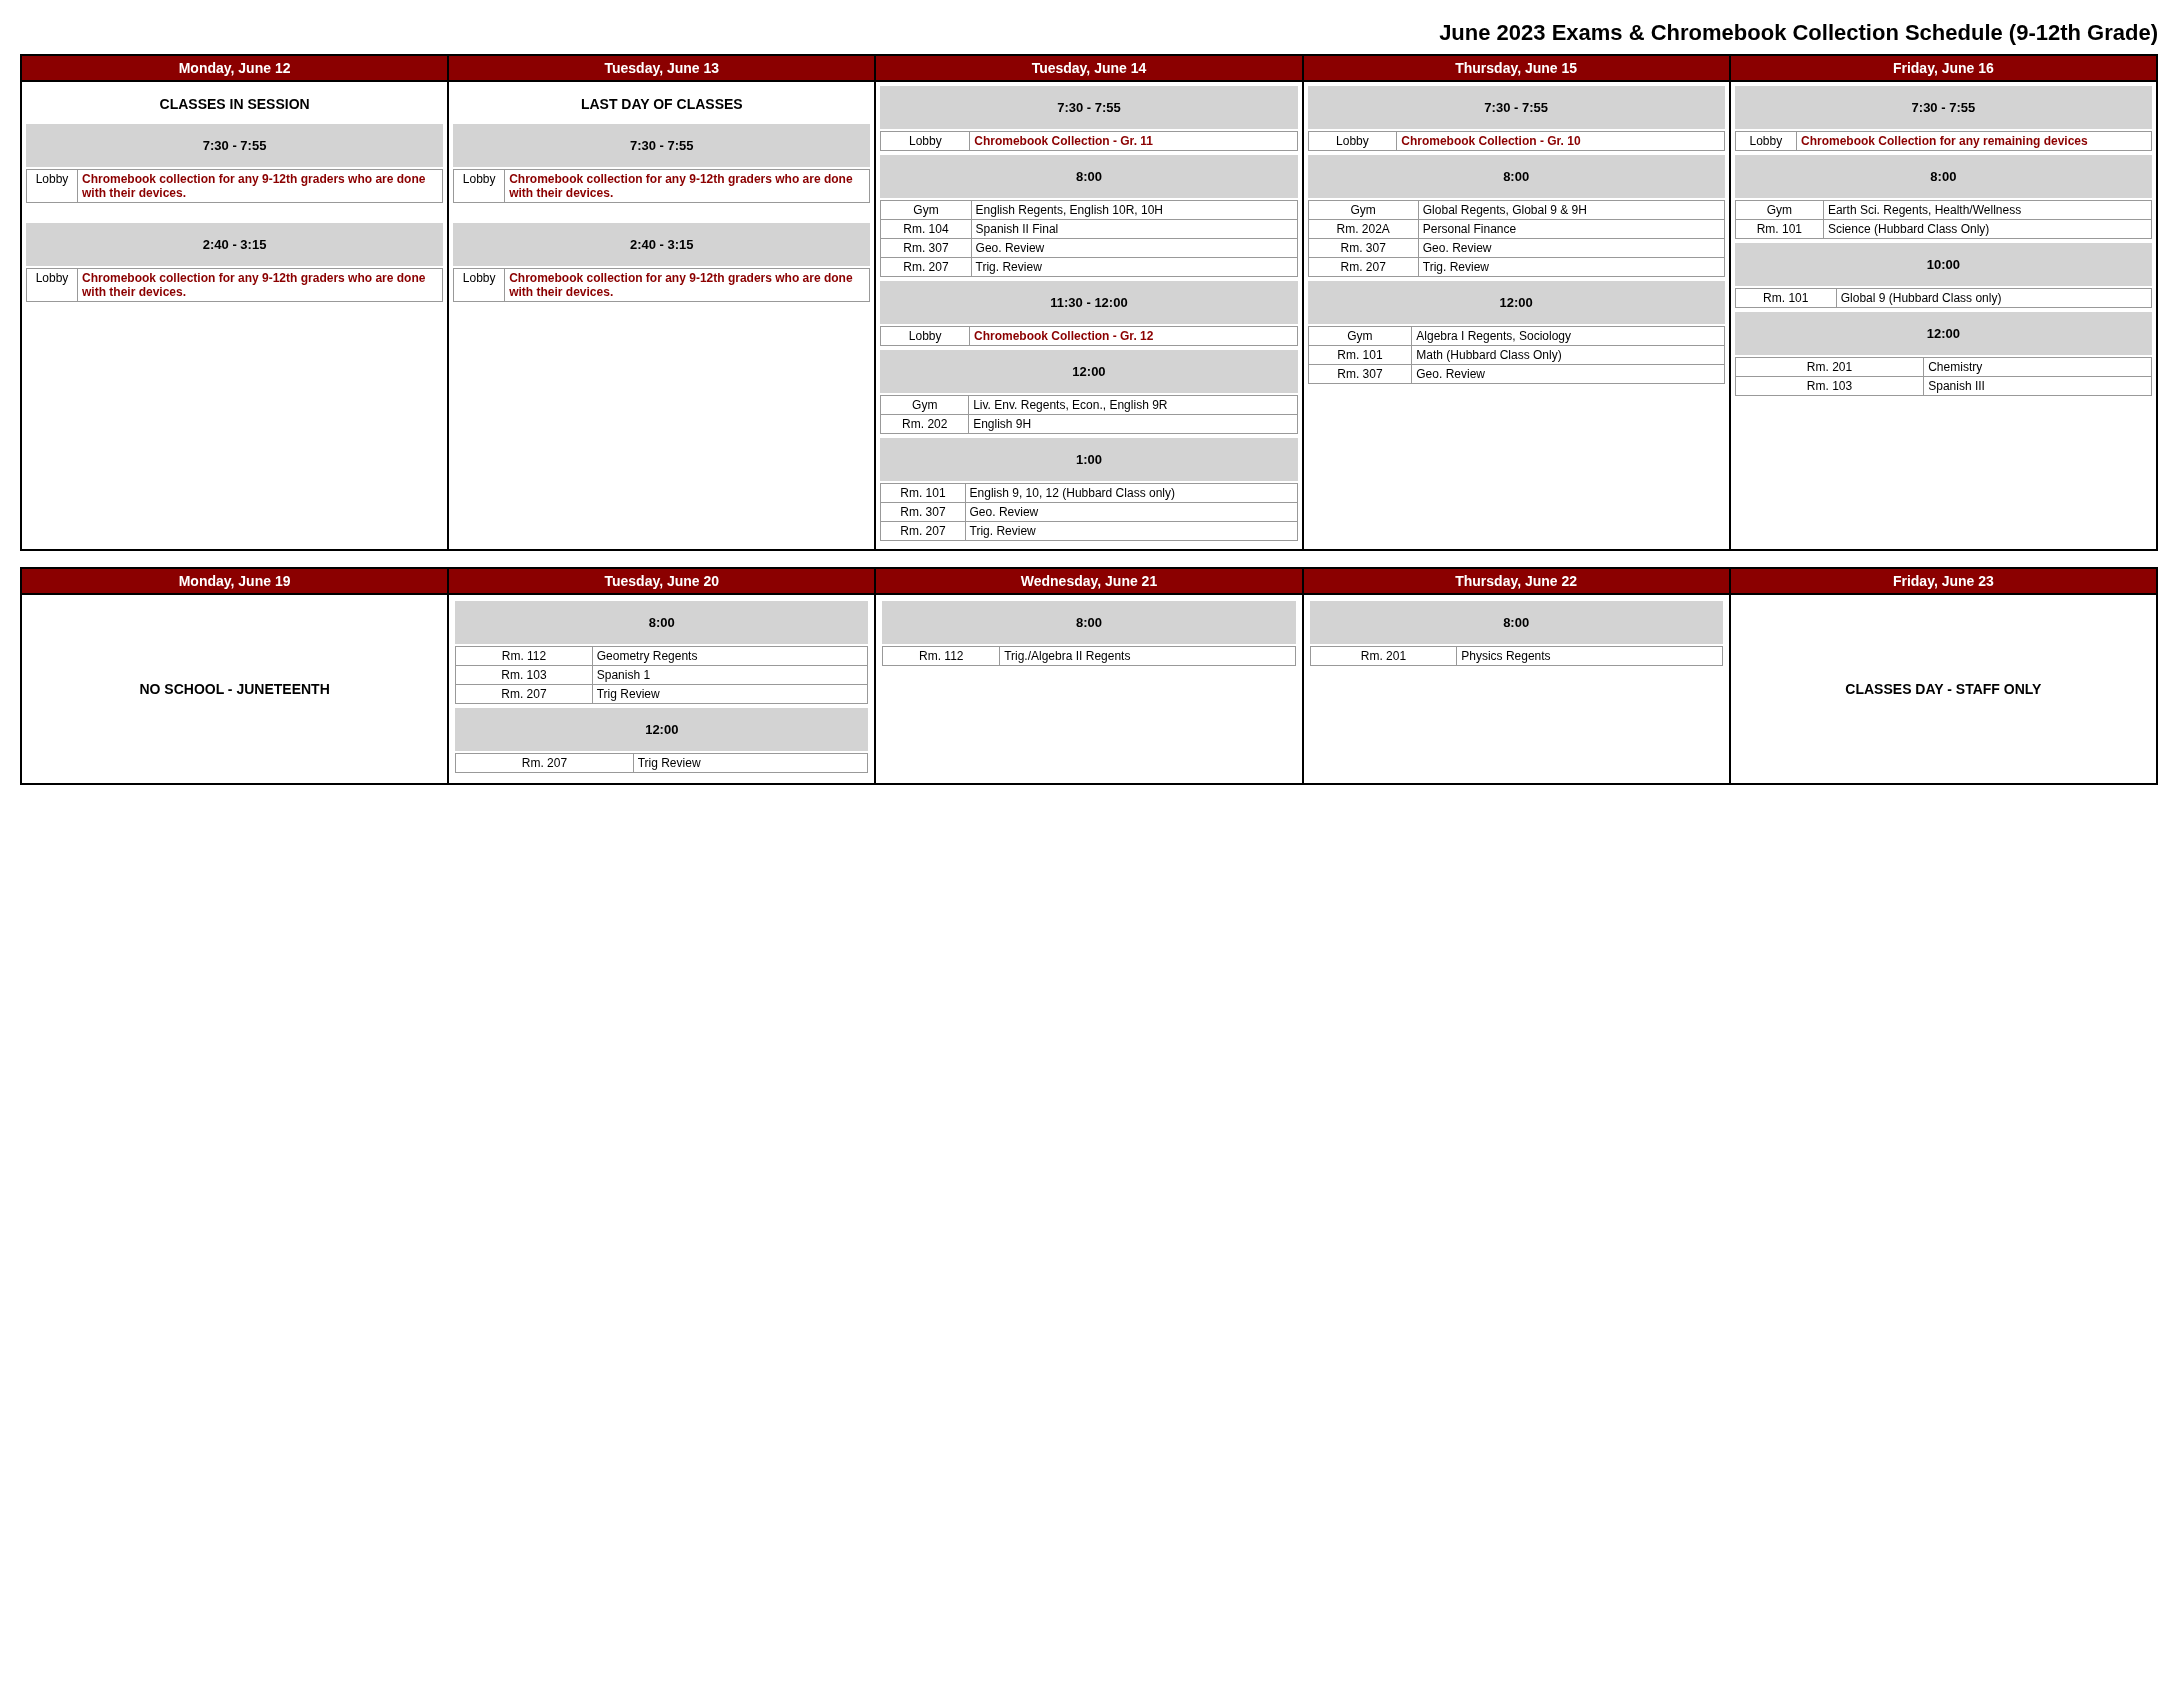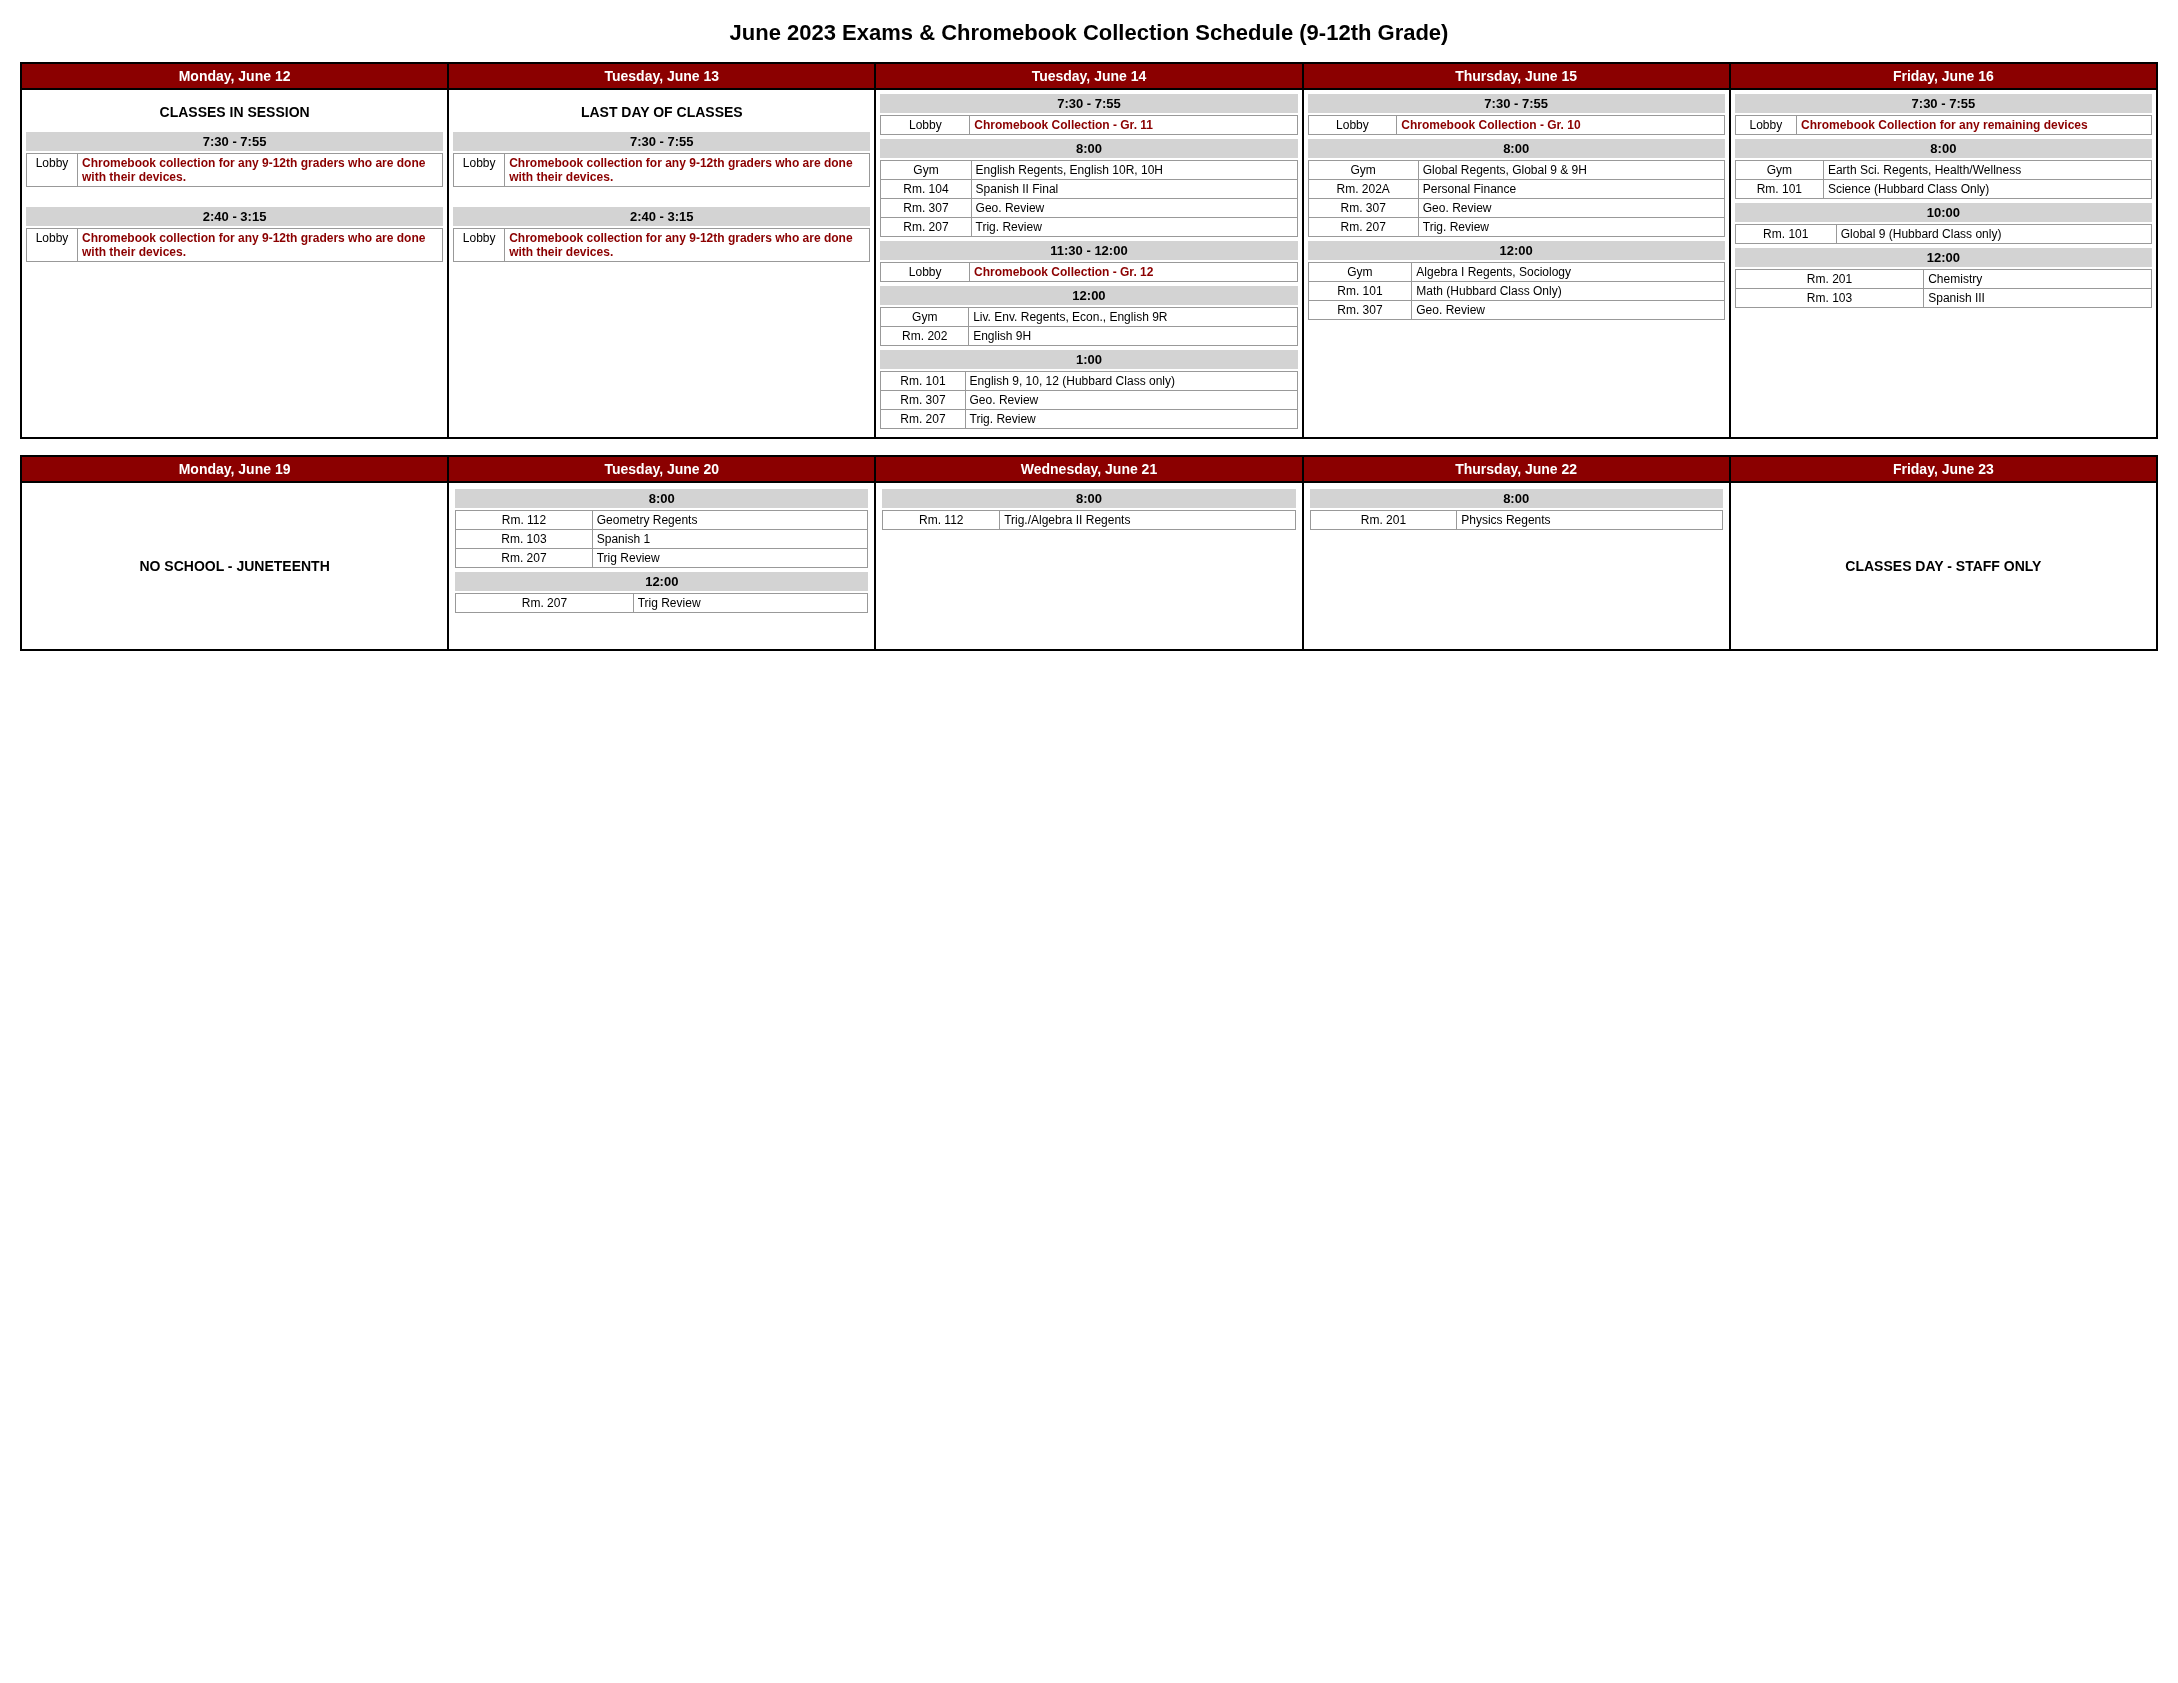--- a/index.html
+++ b/index.html
@@ -3,24 +3,24 @@
   <meta charset="utf-8">
   <style>
     * { box-sizing: border-box; margin: 0; padding: 0; }
     body {
       font-family: Arial, sans-serif;
       background: #fff;
       padding: 20px;
       font-size: 13px;
     }
     .page-title {
-      text-align: center;
+      text-align: right;
       font-size: 22px;
       font-weight: bold;
-      margin-bottom: 16px;
+      margin-bottom: 8px;
       color: #000;
     }
     .schedule-table {
       width: 100%;
       border-collapse: collapse;
       margin-bottom: 16px;
     }
     .schedule-table th, .schedule-table td {
       border: 2px solid #000;
       vertical-align: top;
@@ -31,21 +31,21 @@
       color: #fff;
       font-weight: bold;
       font-size: 14px;
       padding: 8px 4px;
     }
     .time-block {
       background-color: #d3d3d3;
       text-align: center;
       font-weight: bold;
       font-size: 13px;
-      padding: 2px;
+      padding: 14px;
       margin-bottom: 2px;
     }
     .classes-in-session {
       text-align: center;
       font-weight: bold;
       font-size: 14px;
       padding: 10px 4px 4px 4px;
     }
     td.no-school {
       text-align: center;

